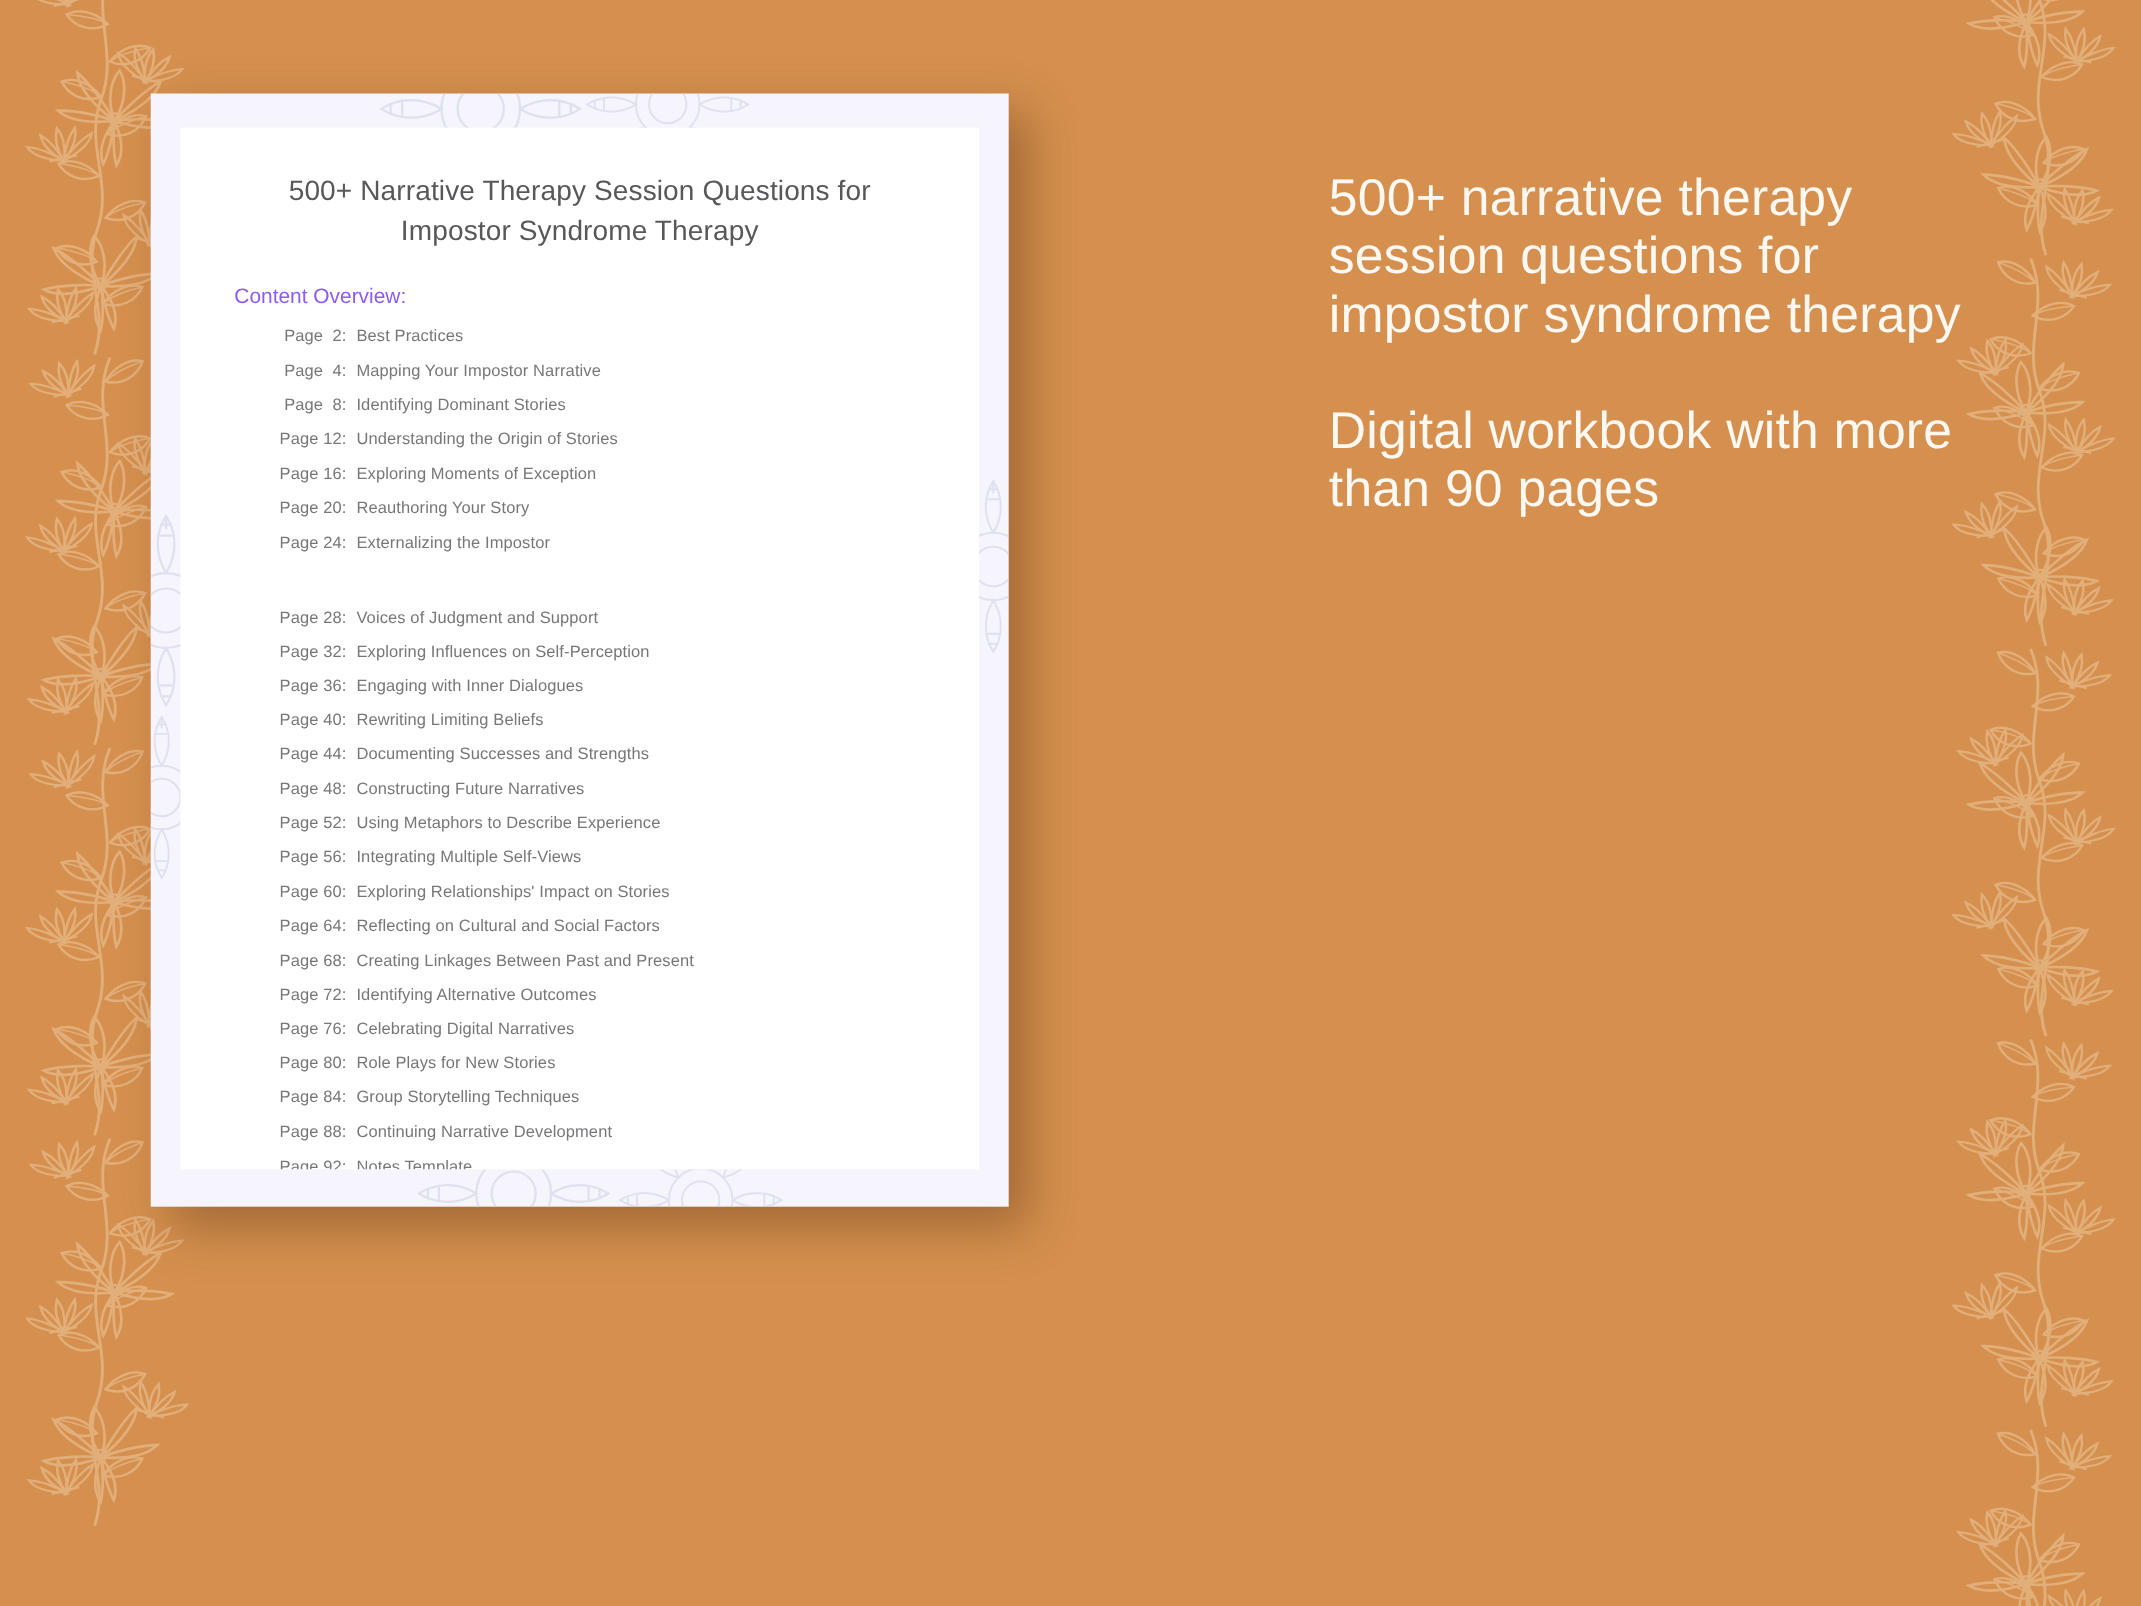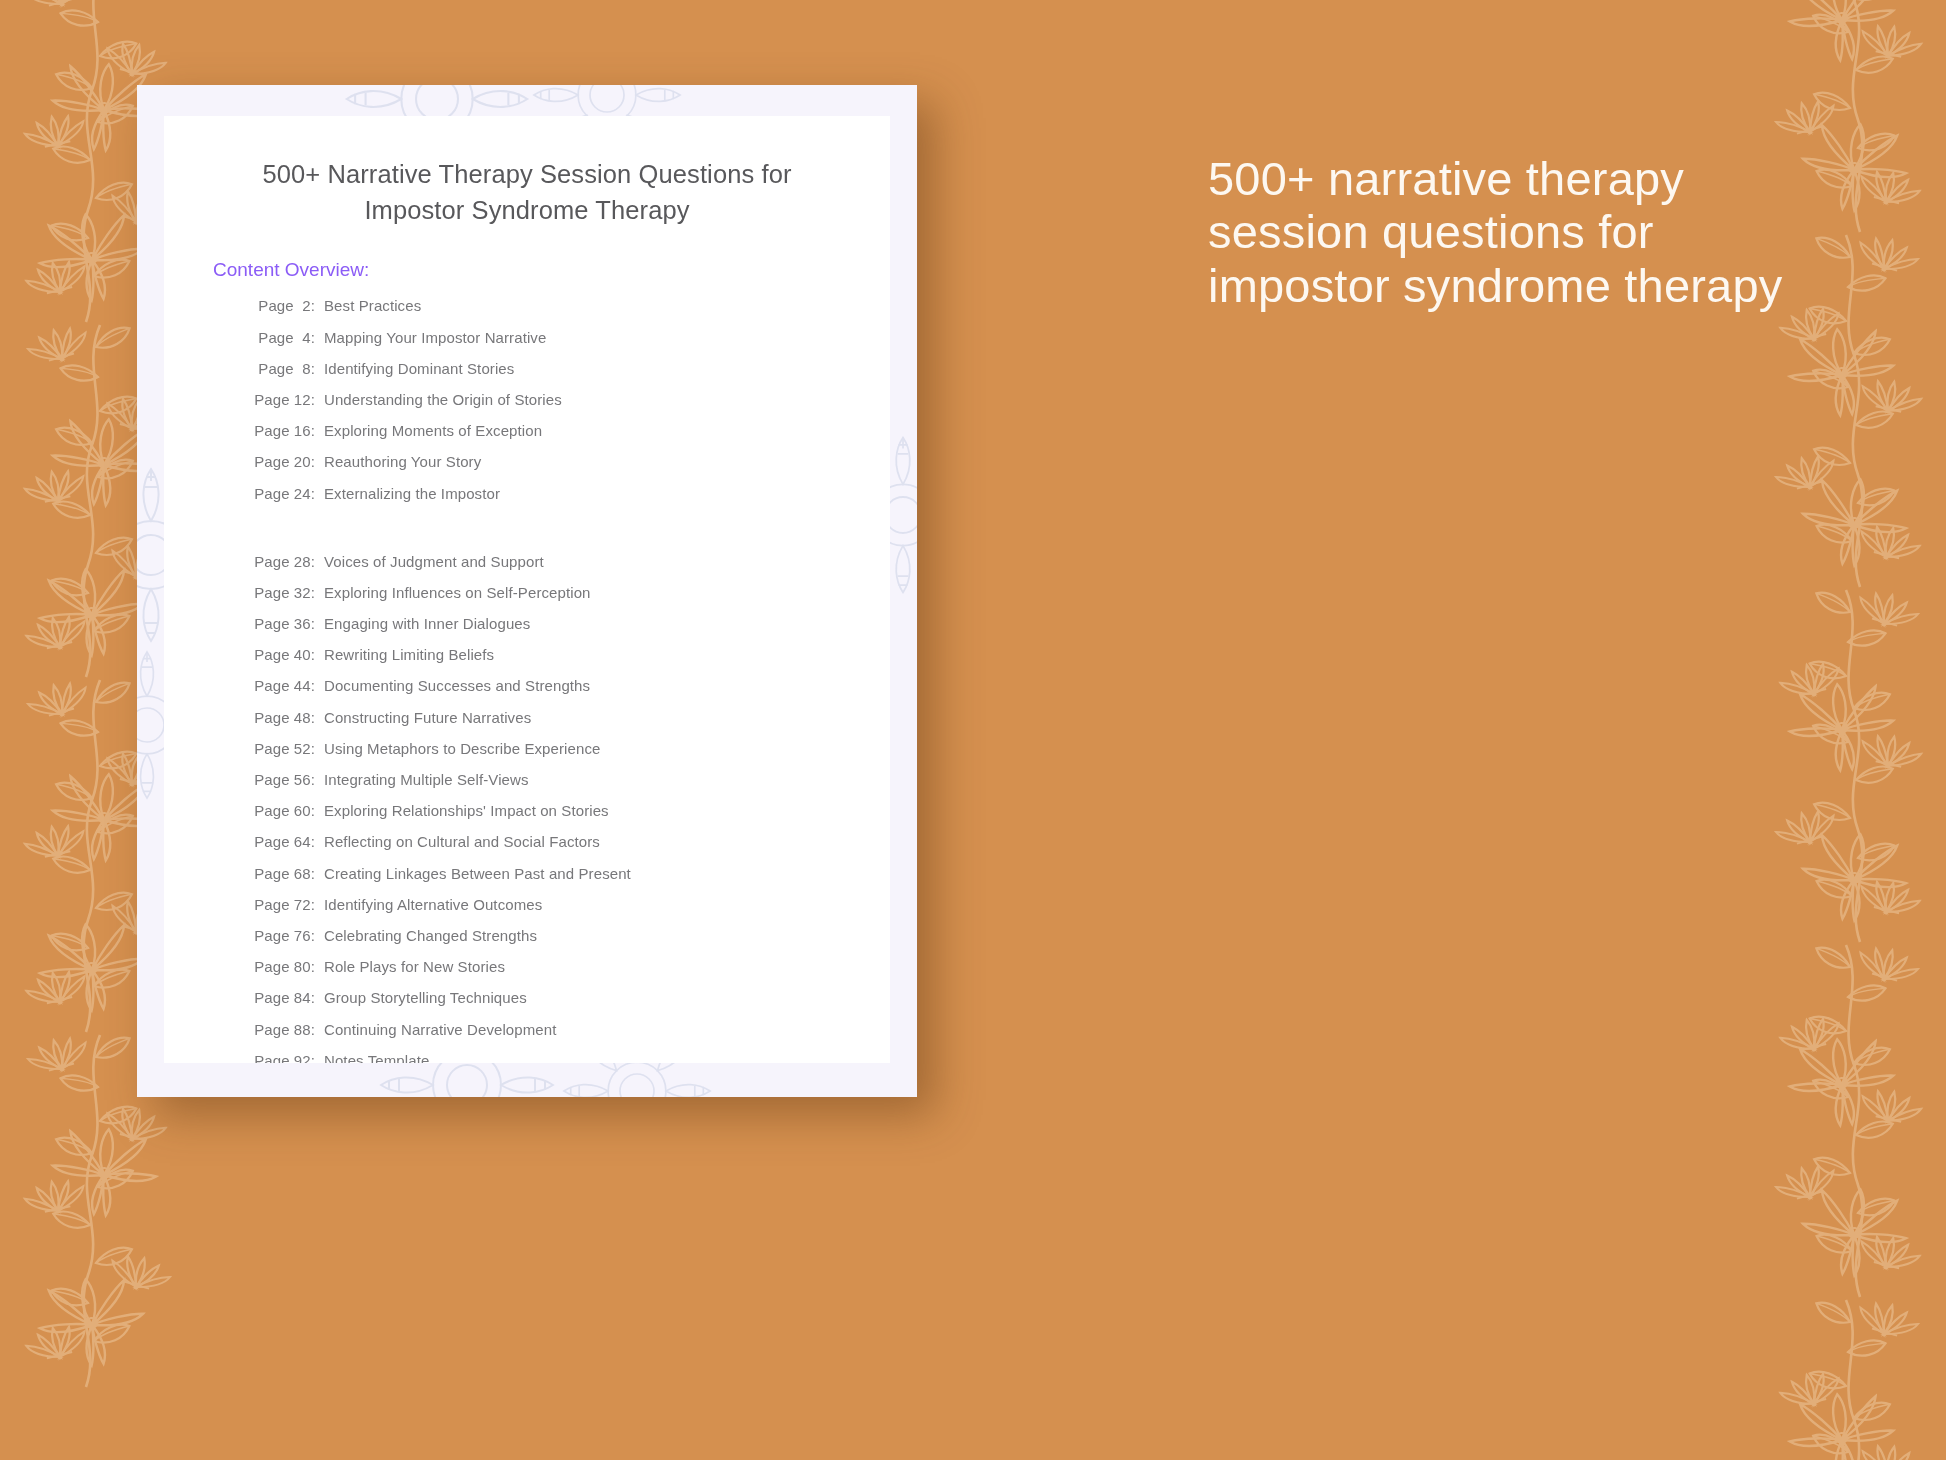--- a/index.html
+++ b/index.html
@@ -275,21 +275,21 @@
         <li>
           <span class="toc-page" style="white-space: pre; text-align: right;">Page 68:</span>
           <span class="toc-title">Creating Linkages Between Past and Present</span>
         </li>
         <li>
           <span class="toc-page" style="white-space: pre;">Page 72:</span>
           <span class="toc-title">Identifying Alternative Outcomes</span>
         </li>
         <li>
           <span class="toc-page" style="white-space: pre;">Page 76:</span>
-          <span class="toc-title">Celebrating Changed Strengths</span>
+          <span class="toc-title">Celebrating Digital Narratives</span>
         </li>
         <li>
           <span class="toc-page" style="white-space: pre;">Page 80:</span>
           <span class="toc-title">Role Plays for New Stories</span>
         </li>
         <li>
           <span class="toc-page" style="white-space: pre;">Page 84:</span>
           <span class="toc-title">Group Storytelling Techniques</span>
         </li>
         <li>
@@ -299,13 +299,14 @@
         <li>
           <span class="toc-page" style="white-space: pre;">Page 92:</span>
           <span class="toc-title">Notes Template</span>
         </li>
       </ul>
   </div>
 </div>
 
 <div id="marketing">
     <p>500+ narrative therapy session questions for impostor syndrome therapy</p>
+    <p>Digital workbook with more than 90 pages</p>
   </div>
 
 </body></html>

